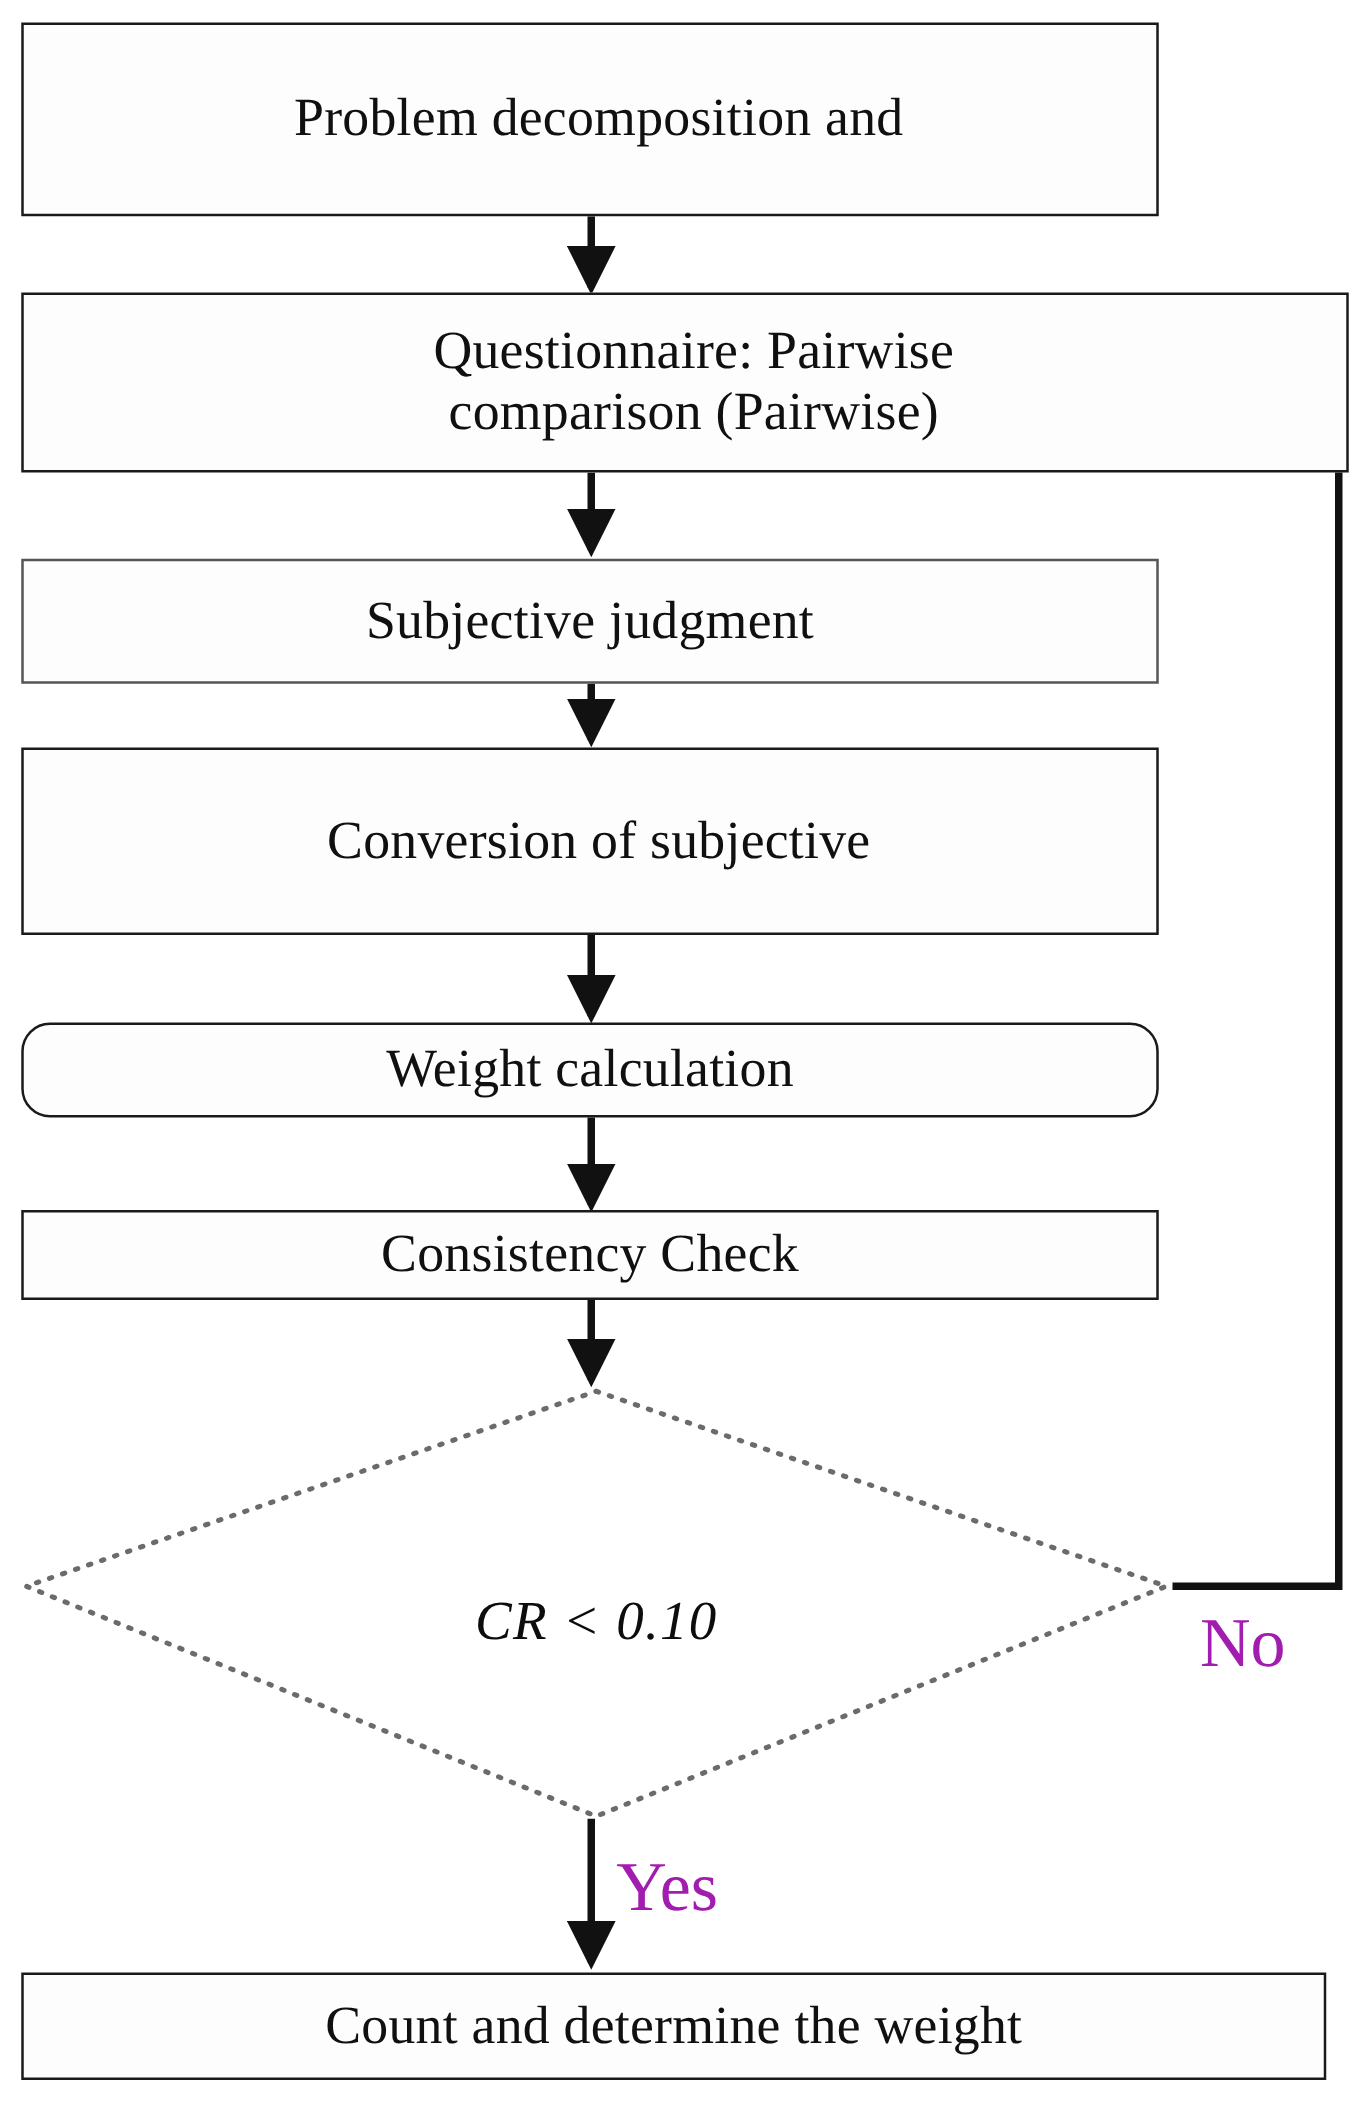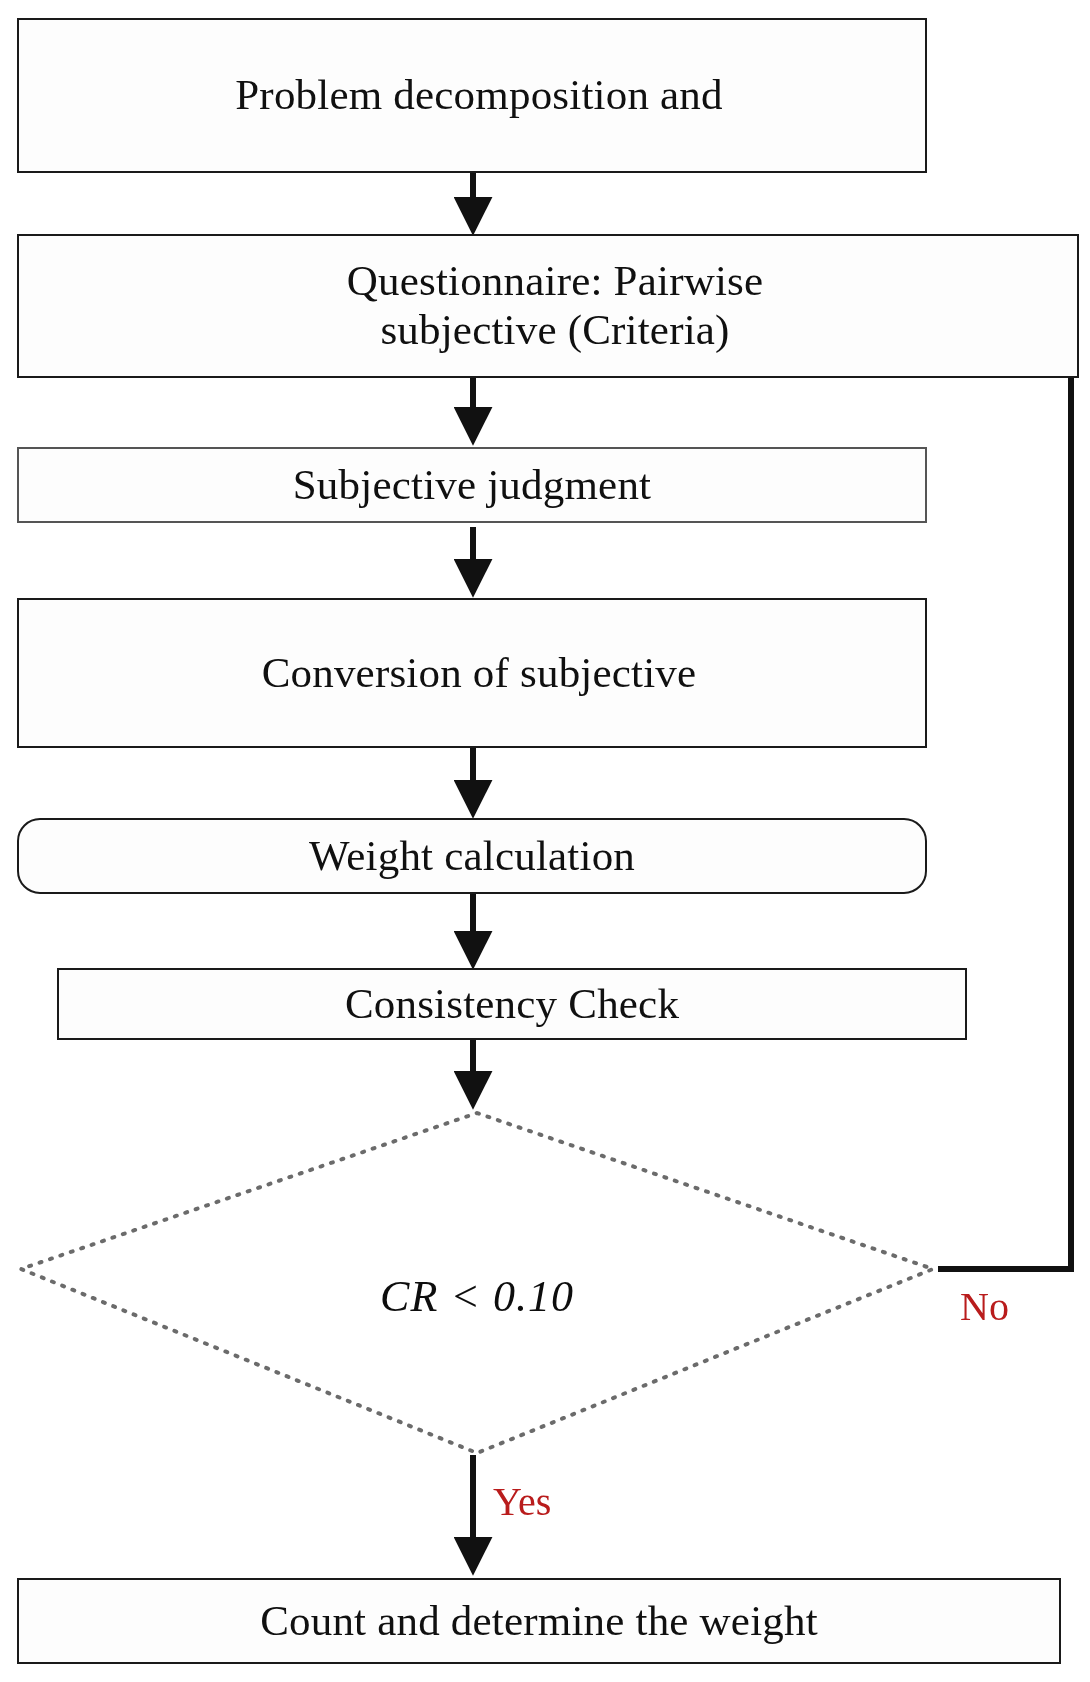--- a/index.html
+++ b/index.html
@@ -43,22 +43,22 @@
     text-align: center;
     font-style: italic;
     font-size: 44px;
     color: #0d0d0d;
     font-family: "Liberation Serif", "DejaVu Serif", serif;
     letter-spacing: 1px;
   }
 
   .edge-label {
     position: absolute;
-    font-size: 40px;
-    color: #b91c1c;
+    font-size: 56px;
+    color: #a21caf;
     font-family: "Liberation Serif", "DejaVu Serif", serif;
     white-space: nowrap;
   }
 
   .conn {
     position: absolute;
     left: 0;
     top: 0;
     width: 1090px;
     height: 1682px;
@@ -99,39 +99,39 @@
 
   <div class="node two-line" style="left:17px; top:18px; width:910px; height:155px;">
     <span class="txt">
       <span>Problem decomposition and</span><br>
     </span>
   </div>
 
   <div class="node two-line" style="left:17px; top:234px; width:1062px; height:144px;">
     <span class="txt">
       <span>Questionnaire: Pairwise</span><br>
-      <span>subjective (Criteria)</span>
+      <span>comparison (Pairwise)</span>
     </span>
   </div>
 
-  <div class="node" style="left:17px; top:447px; width:910px; height:76px; border-width:2px; border-color:#555;">
+  <div class="node" style="left:17px; top:447px; width:910px; height:100px; border-width:2px; border-color:#555;">
     <span class="txt">Subjective judgment</span>
   </div>
 
   <div class="node two-line" style="left:17px; top:598px; width:910px; height:150px;">
     <span class="txt">
       <span>Conversion of subjective</span><br>
     </span>
   </div>
 
   <div class="node" style="left:17px; top:818px; width:910px; height:76px;border-radius:23px;">
     <span class="txt">Weight calculation</span>
   </div>
 
-  <div class="node" style="left:17px; top:968px; width:910px; height:72px;margin-left:40px;">
+  <div class="node" style="left:17px; top:968px; width:910px; height:72px;">
     <span class="txt">Consistency Check</span>
   </div>
 
   <div class="diamond-wrap" style="left:16px; top:1108px; width:922px; height:350px;">
     <svg width="922" height="350" viewBox="0 0 922 350" xmlns="http://www.w3.org/2000/svg">
       <polygon points="461,5 917,161 461,345 5,161" fill="none" stroke="#6b6b6b" stroke-width="4" stroke-dasharray="2 9" stroke-linecap="round"></polygon>
     </svg>
     <div class="diamond-label" style="top:134px; left:0;margin-top:29px;">CR &lt; 0.10</div>
   </div>
 

